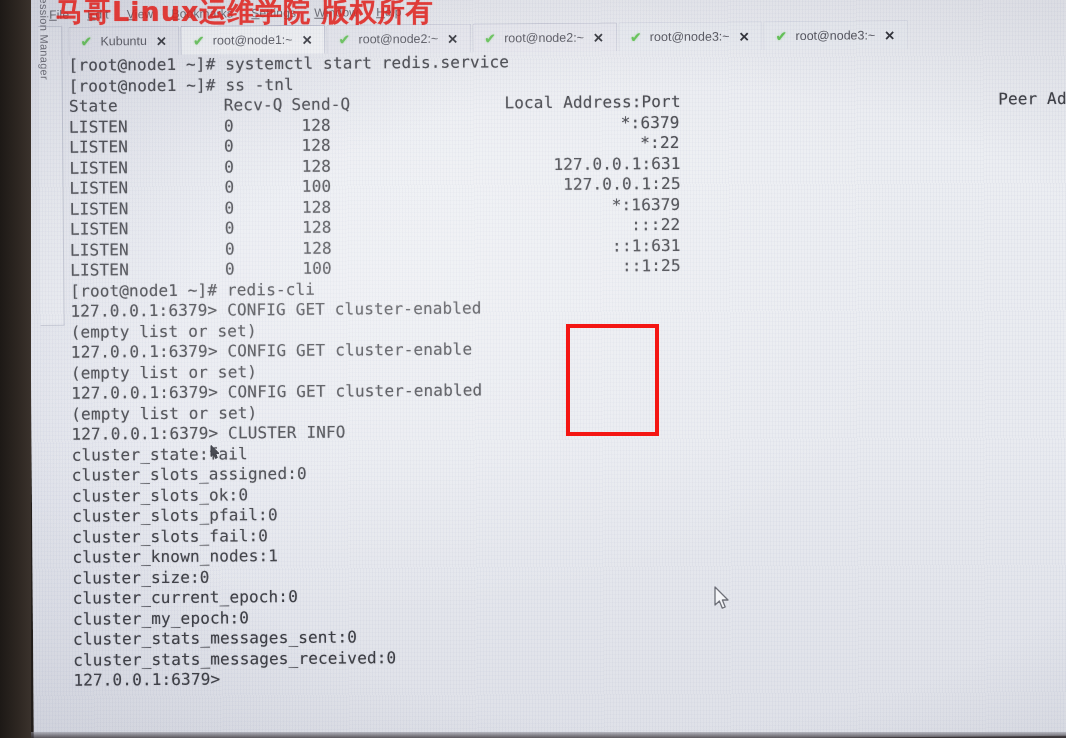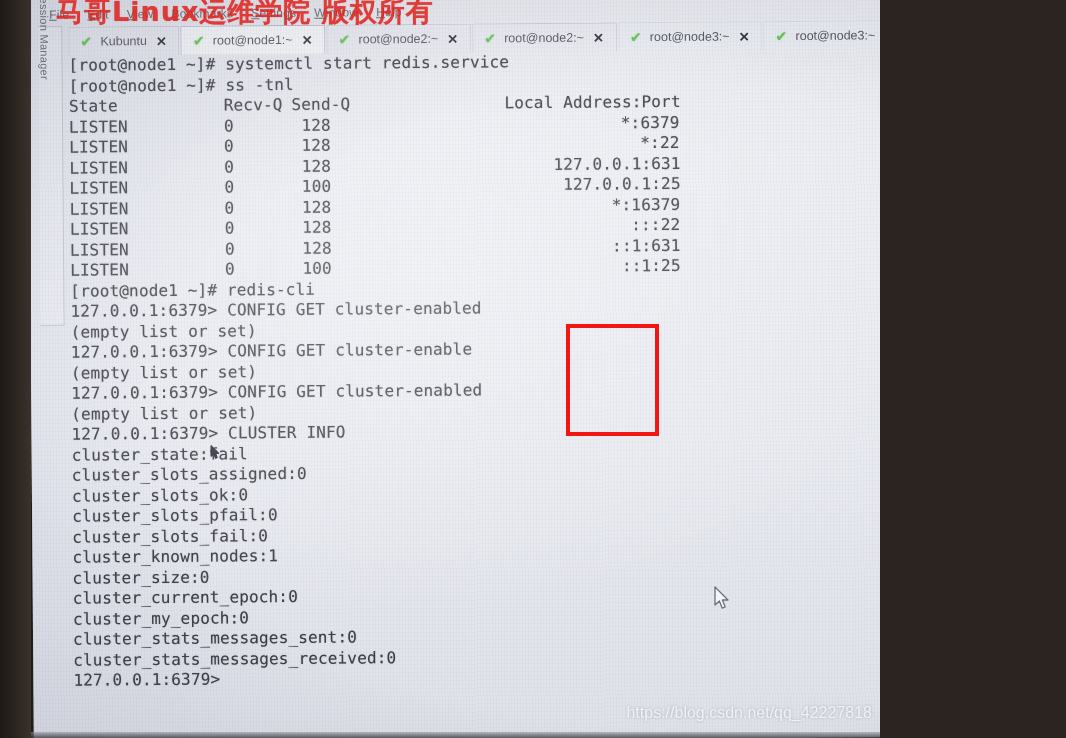--- a/index.html
+++ b/index.html
@@ -8,21 +8,21 @@
     width: 1066px;
     height: 738px;
     overflow: hidden;
     background: #2b2420;
     font-family: "DejaVu Sans Mono", monospace;
   }
 
   
   #photo {
     position: relative;
-    width: 880px;
+    width: 1066px;
     height: 738px;
     background: #221d1a;
     overflow: hidden;
   }
 
   
   #bezel-left {
     position: absolute;
     left: 0; top: 0;
     width: 31px; height: 738px;
@@ -282,21 +282,20 @@
 
     <div id="moire"></div>
     <div id="vignette"></div>
 
   </div>
 
   <div id="cn-watermark">马哥Linux运维学院 版权所有</div>
 
   <div id="annot-rect"></div>
 
-  <div id="url-watermark">https://blog.csdn.net/qq_42227818</div>
 
   <svg class="cursor" id="cursor-main" width="18" height="26" viewBox="0 0 18 26">
     <path d="M2 1 L2 19 L6.4 15 L9.3 22.2 L12.2 21 L9.4 14 L15 14 Z" fill="#f4f5f8" stroke="#6e7078" stroke-width="1.3" stroke-linejoin="round"></path>
   </svg>
 
   <svg class="cursor" id="cursor-text" width="11" height="16" viewBox="0 0 11 16">
     <path d="M1 0.5 L1 11.5 L3.7 9 L5.5 13.4 L7.3 12.6 L5.6 8.4 L9 8.4 Z" fill="#4a4c54" stroke="#3a3c44" stroke-width="1" stroke-linejoin="round"></path>
   </svg>
 
   <div id="bezel-left"></div>

